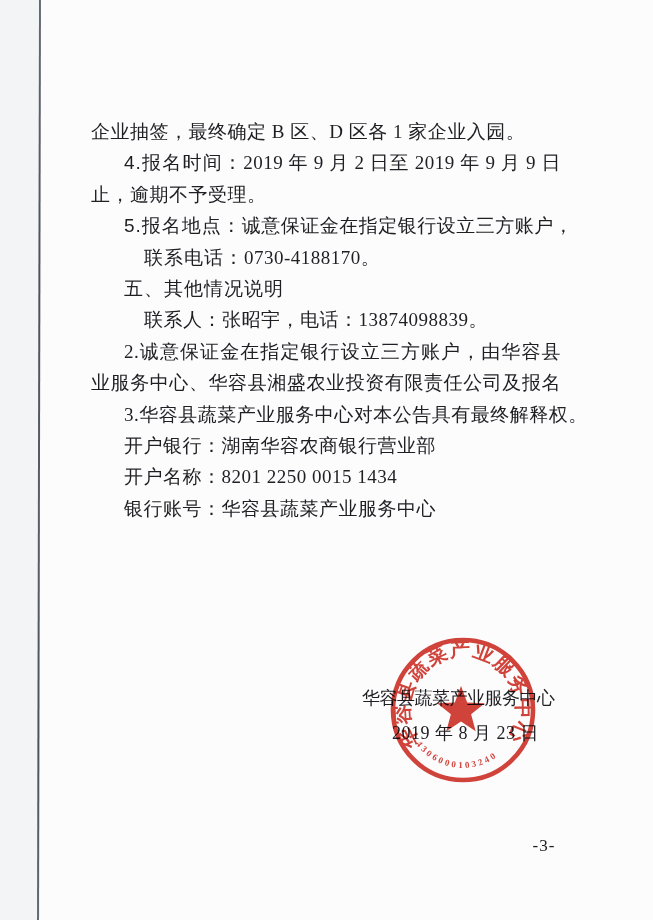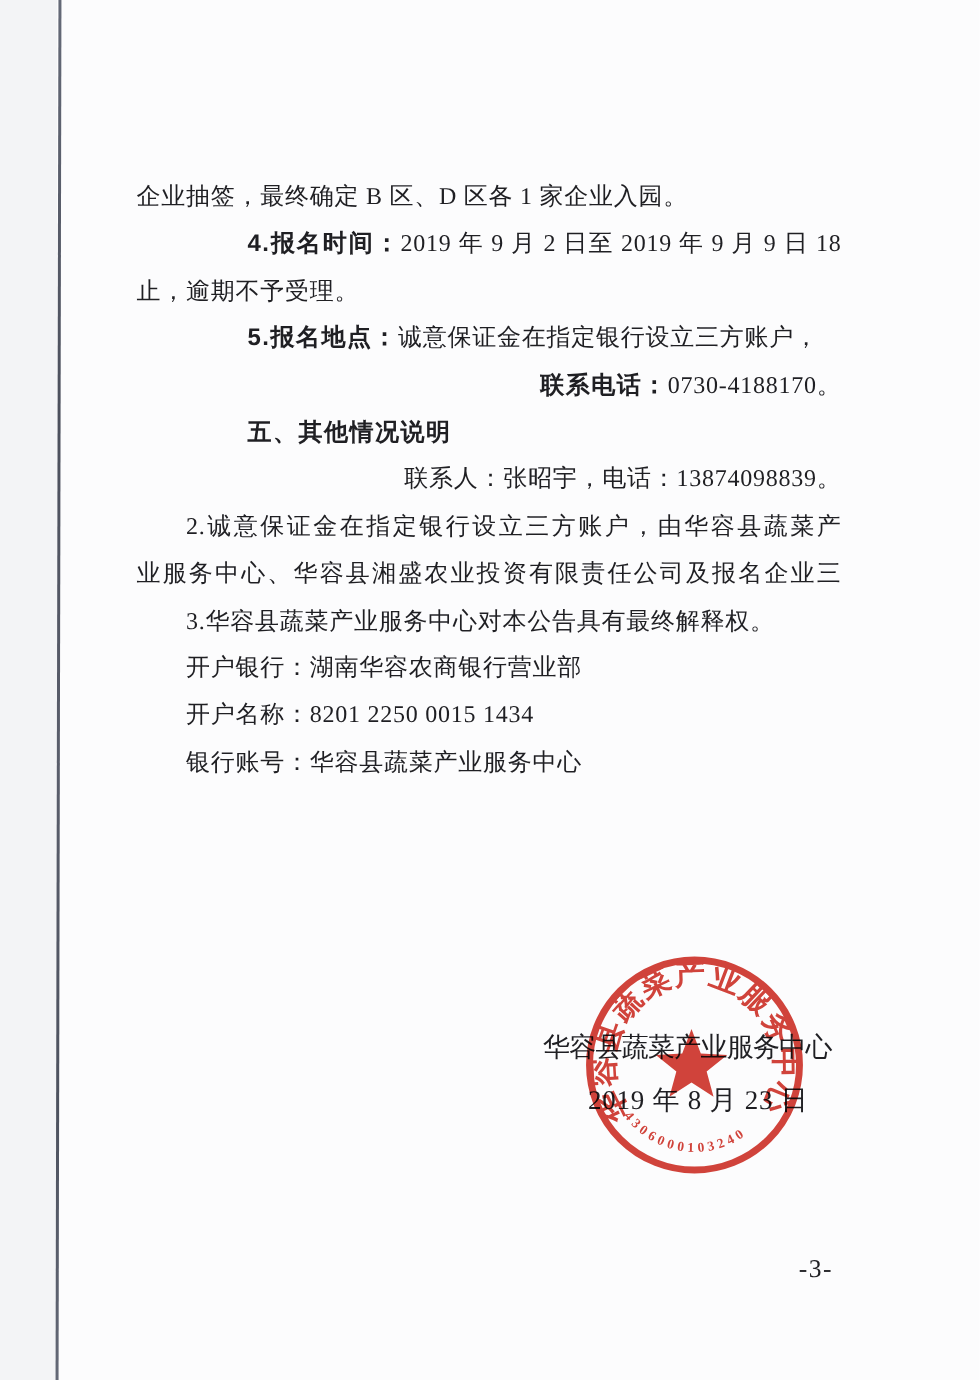--- a/index.html
+++ b/index.html
@@ -19,38 +19,37 @@
   }
   .scan-edge-line{
     position:absolute; left:38px; top:-4px; width:2px; height:930px;
     background:linear-gradient(to bottom,#4a5060,#2c3140 30%,#3d4252 55%,#2e3443 80%,#4a5060);
     transform:rotate(0.12deg);
     opacity:.85;
   }
   
   .doc-body{
     position:absolute; left:91px; top:116px; width:470px;
-    font-size:16px; line-height:31.4px;
+    font-size:19px; line-height:31.4px;
     letter-spacing:.5px;
   }
   .doc-line{ height:31.4px; white-space:nowrap; }
   .ind-1{ padding-left:33px; }
-  .ind-2{ padding-left:53px;text-align:right; }
+  .ind-2{ padding-left:53px; }
   .just{
     white-space:normal;
     text-align:justify;
     text-align-last:justify;
     text-justify:inter-character;
     overflow:hidden;
   }
   .lbl{
     font-family:"Liberation Sans","DejaVu Sans",sans-serif;
-    font-weight:700;
+    font-weight:400;
     letter-spacing:1px;
-    margin-left:41px;
   }
   
   .sig-org{
     position:absolute; left:362px; top:686px;
     font-size:18px; letter-spacing:-0.5px;
     white-space:nowrap;
   }
   .sig-date{
     position:absolute; left:392px; top:721px;
     font-size:18px; letter-spacing:.5px;

